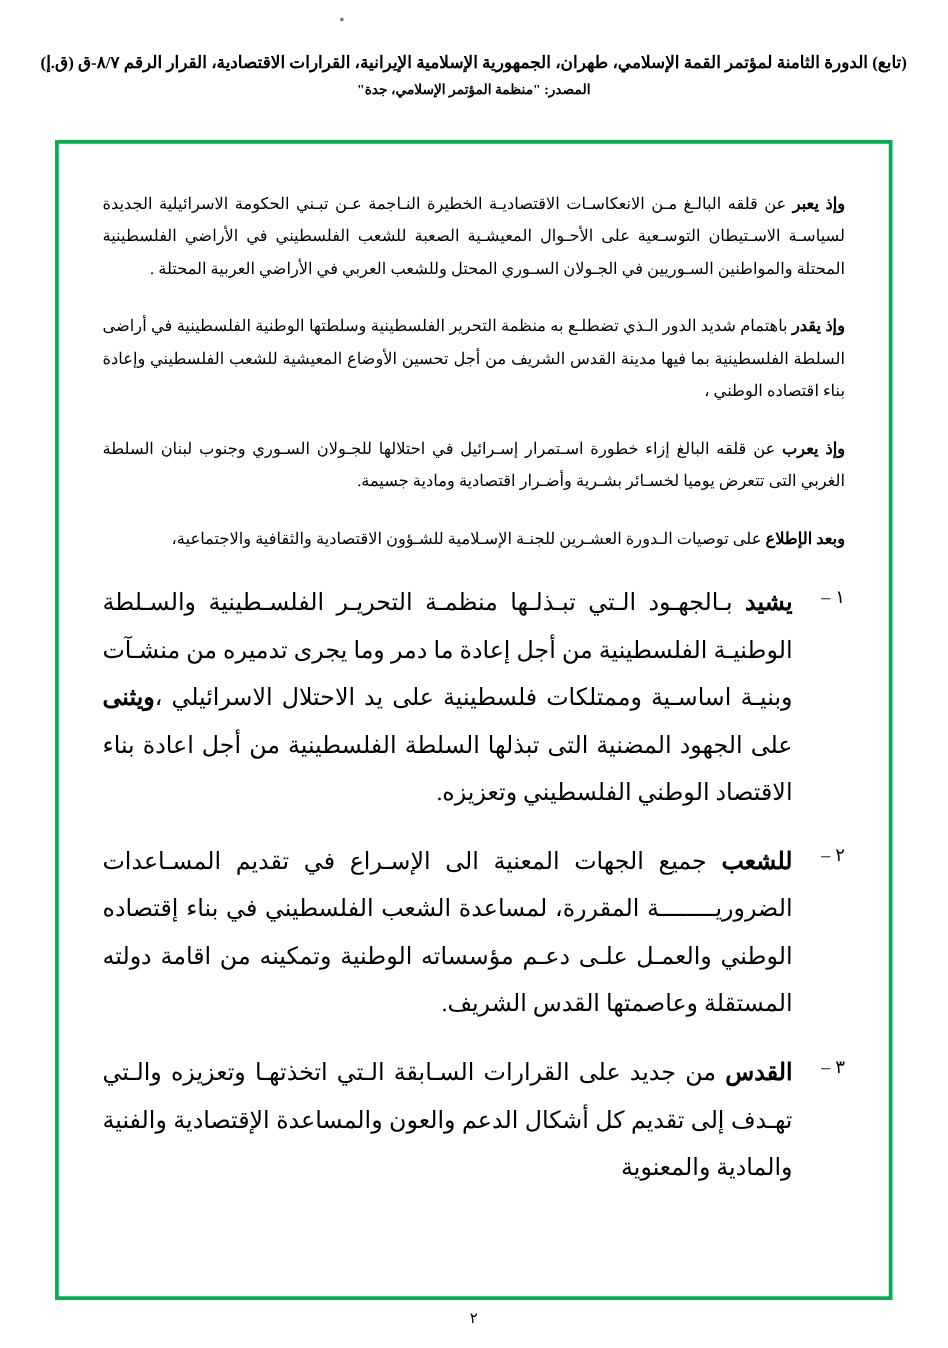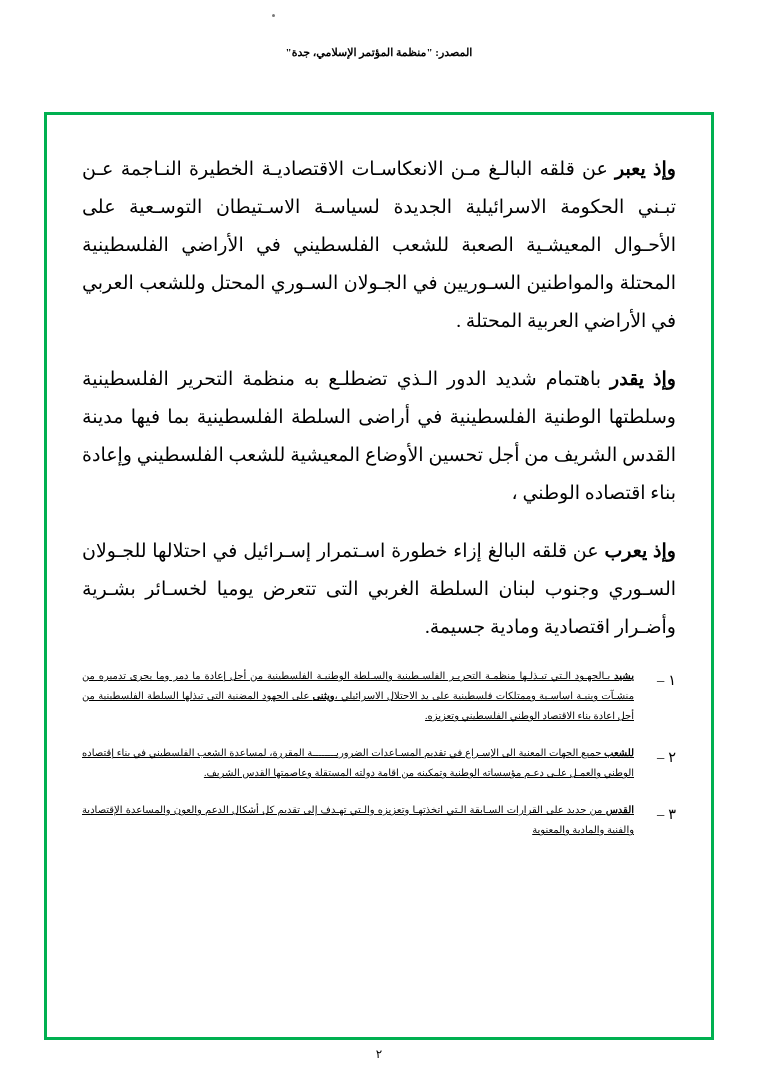--- a/index.html
+++ b/index.html
@@ -53,21 +53,21 @@
     position: absolute;
     top: 150px;
     left: 82px;
     width: 594px;
     direction: rtl;
     text-align: justify;
   }
   p.para {
     margin: 0 0 0 0;
     padding: 0;
-    font-size: 19px;
+    font-size: 13px;
     line-height: 2.0;
     text-align: justify;
     text-justify: inter-word;
   }
   .block {
     margin-bottom: 20px;
   }
   .lead {
     font-weight: bold;
     letter-spacing: 0.6px;
@@ -89,24 +89,23 @@
     text-align: right;
     padding-left: 6px;
     box-sizing: border-box;
     white-space: nowrap;
   }
   .num-col .dash {
     margin-right: 4px;
   }
   .txt-col {
     flex: 1 1 auto;
-    font-size: 10px;
+    font-size: 19px;
     line-height: 2.0;
     text-align: justify;
-    text-decoration: underline;
   }
   .footer {
     position: absolute;
     bottom: 16px;
     left: 0;
     right: 0;
     text-align: center;
     font-size: 12px;
     color: #000;
     direction: rtl;
@@ -122,40 +121,44 @@
   }
 </style>
 </head>
 <body>
 
 <div class="page">
 
   <div class="topdot"></div>
 
   <div class="header">
+    <div class="header-line1">(تابع) الدورة الثامنة لمؤتمر القمة الإسلامي، طهران، الجمهورية الإسلامية الإيرانية، القرارات الاقتصادية، القرار الرقم ٨/٧-ق (ق.إ)</div>
     <div class="header-line2">المصدر:  "منظمة المؤتمر الإسلامي، جدة"</div>
   </div>
 
   <div class="frame"></div>
 
   <div class="content">
 
     <div class="block">
       <p class="para"><span class="lead sp">وإذ يعبر</span><span> عن قلقه البالـغ مـن الانعكاسـات الاقتصاديـة الخطيرة النـاجمة عـن تبـني الحكومة الاسرائيلية الجديدة لسياسـة الاسـتيطان التوسـعية على الأحـوال المعيشـية الصعبة للشعب الفلسطيني في الأراضي الفلسطينية المحتلة والمواطنين السـوريين في الجـولان السـوري المحتل وللشعب العربي في الأراضي العربية المحتلة  .</span></p>
     </div>
 
     <div class="block">
       <p class="para"><span class="lead sp">وإذ يقدر</span><span> باهتمام شديد الدور الـذي تضطلـع به منظمة التحرير الفلسطينية وسلطتها الوطنية الفلسطينية في أراضى السلطة  الفلسطينية بما فيها مدينة القدس الشريف من أجل تحسين الأوضاع المعيشية للشعب الفلسطيني وإعادة بناء اقتصاده الوطني ،</span></p>
     </div>
 
     <div class="block">
       <p class="para"><span class="lead sp">وإذ يعرب</span><span> عن قلقه البالغ إزاء خطورة اسـتمرار إسـرائيل في احتلالها للجـولان السـوري وجنوب لبنان السلطة الغربي التى تتعرض يوميا  لخسـائر بشـرية وأضـرار اقتصادية ومادية جسيمة.</span></p>
     </div>
 
 
+    <div class="block">
+      <p class="para"><span class="lead sp">وبعد الإطلاع</span><span> على توصيات الـدورة العشـرين للجنـة الإسـلامية للشـؤون الاقتصادية والثقافية والاجتماعية،</span></p>
+    </div>
 
     <div class="numbered">
       <div class="num-col"><span>١</span><span class="dash">–</span></div>
       <div class="txt-col"><span class="lead sp">يشيد</span><span> بـالجهـود الـتي تبـذلـها منظمـة التحريـر الفلسـطينية والسـلطة الوطنيـة الفلسطينية من أجل إعادة ما دمر وما يجرى تدميره من منشـآت وبنيـة اساسـية وممتلكات فلسطينية على يد الاحتلال الاسرائيلي ،</span><span class="lead sp">ويثنى</span><span> على الجهود المضنية التى تبذلها السلطة الفلسطينية من أجل  اعادة بناء الاقتصاد الوطني الفلسطيني وتعزيزه.</span></div>
     </div>
 
     <div class="numbered">
       <div class="num-col"><span>٢</span><span class="dash">–</span></div>
       <div class="txt-col"><span class="lead sp">للشعب</span><span> جميع الجهات المعنية الى الإسـراع في تقديم المسـاعدات الضروريــــــــة المقررة، لمساعدة الشعب الفلسطيني في بناء إقتصاده الوطني  والعمـل علـى دعـم مؤسساته الوطنية وتمكينه من اقامة دولته المستقلة وعاصمتها القدس الشريف.</span></div>
     </div>

